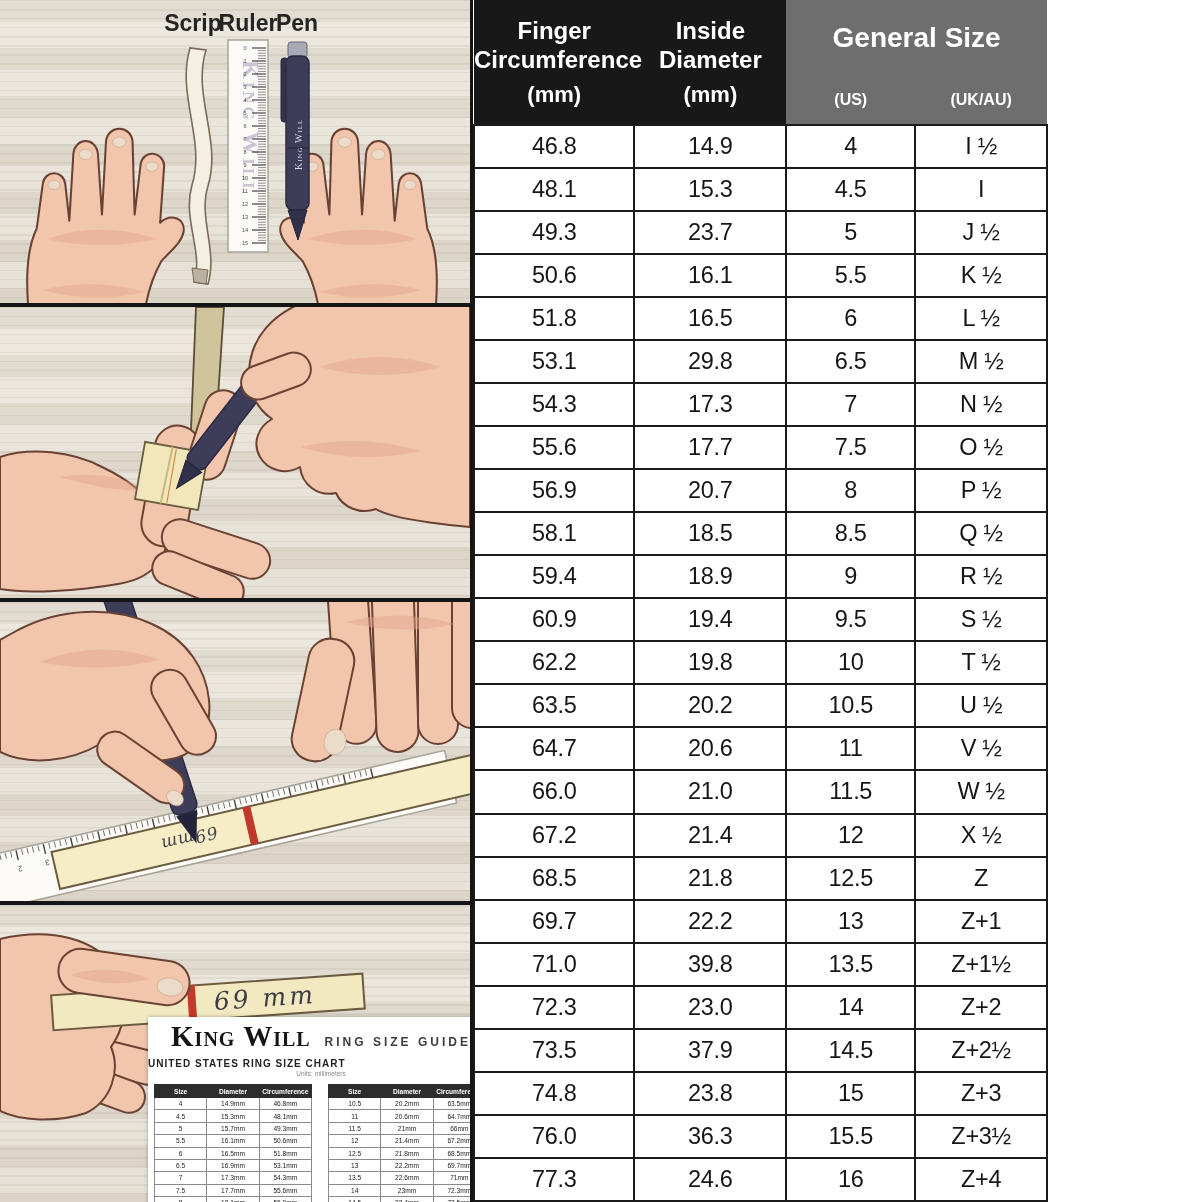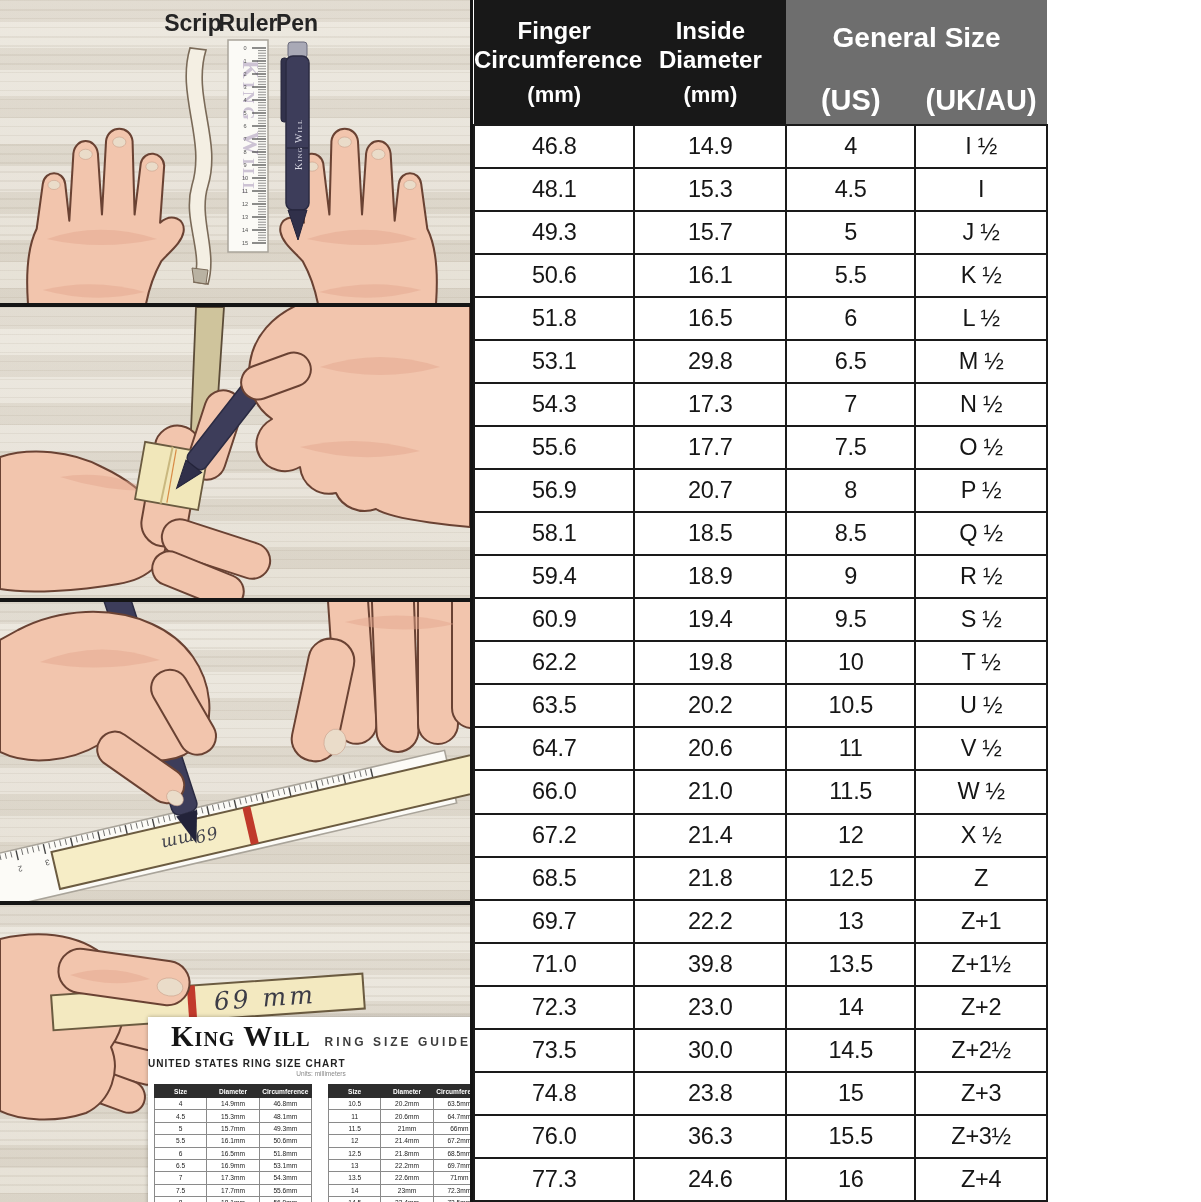--- a/index.html
+++ b/index.html
@@ -39,21 +39,21 @@
   #tableWrap{position:absolute;left:470px;top:0;width:578px;height:1202px;background:#fff;
              border-left:3px solid #141414;box-sizing:border-box;}
   table.main{width:100%;height:100%;border-collapse:collapse;table-layout:fixed;}
   table.main thead th{border:0;color:#fff;vertical-align:middle;font-weight:bold;padding:0;}
   .th-black{background:#181818;}
   .th-gray{background:#6e6e6e;margin-top:41px;}
   tr.h1{height:76px;} tr.h2{height:49px;}
   .hline{font-size:24px;line-height:29px;}
   .hunit{font-size:22px;margin-top:8px;font-weight:bold;}
   .general{font-size:28px;}
-  .gsub{font-size:29px;}
+  .gsub{font-size:16px;}
   table.main tbody td{border:2.5px solid #1a1a1a;text-align:center;
       font-size:23.5px;letter-spacing:-.3px;color:#161616;background:#fff;}
 </style>
 </head>
 <body>
 
 <div id="stage">
 
   <div id="illus">
 
@@ -577,21 +577,21 @@
             <td>I ½</td>
           </tr>
           <tr>
             <td>48.1</td>
             <td>15.3</td>
             <td>4.5</td>
             <td>I</td>
           </tr>
           <tr>
             <td>49.3</td>
-            <td>15.7</td>
+            <td>23.7</td>
             <td>5</td>
             <td>J ½</td>
           </tr>
           <tr>
             <td>50.6</td>
             <td>16.1</td>
             <td>5.5</td>
             <td>K ½</td>
           </tr>
           <tr>
@@ -691,21 +691,21 @@
             <td>Z+1½</td>
           </tr>
           <tr>
             <td>72.3</td>
             <td>23.0</td>
             <td>14</td>
             <td>Z+2</td>
           </tr>
           <tr>
             <td>73.5</td>
-            <td>30.0</td>
+            <td>37.9</td>
             <td>14.5</td>
             <td>Z+2½</td>
           </tr>
           <tr>
             <td>74.8</td>
             <td>23.8</td>
             <td>15</td>
             <td>Z+3</td>
           </tr>
           <tr>

